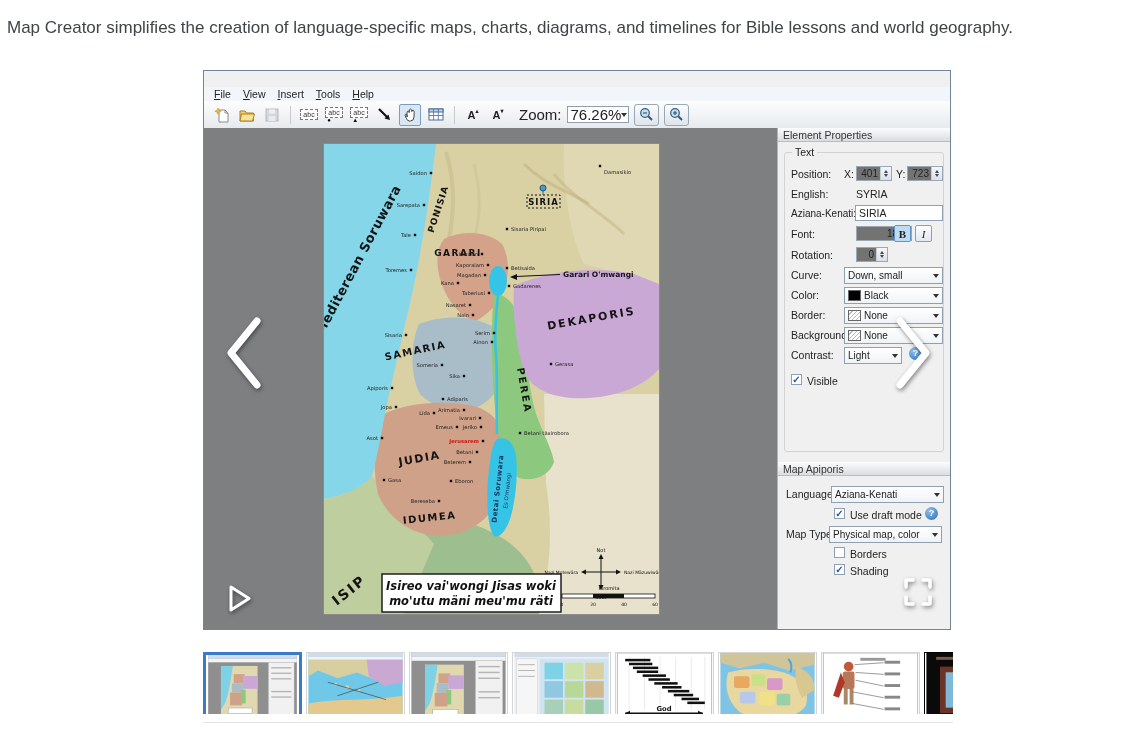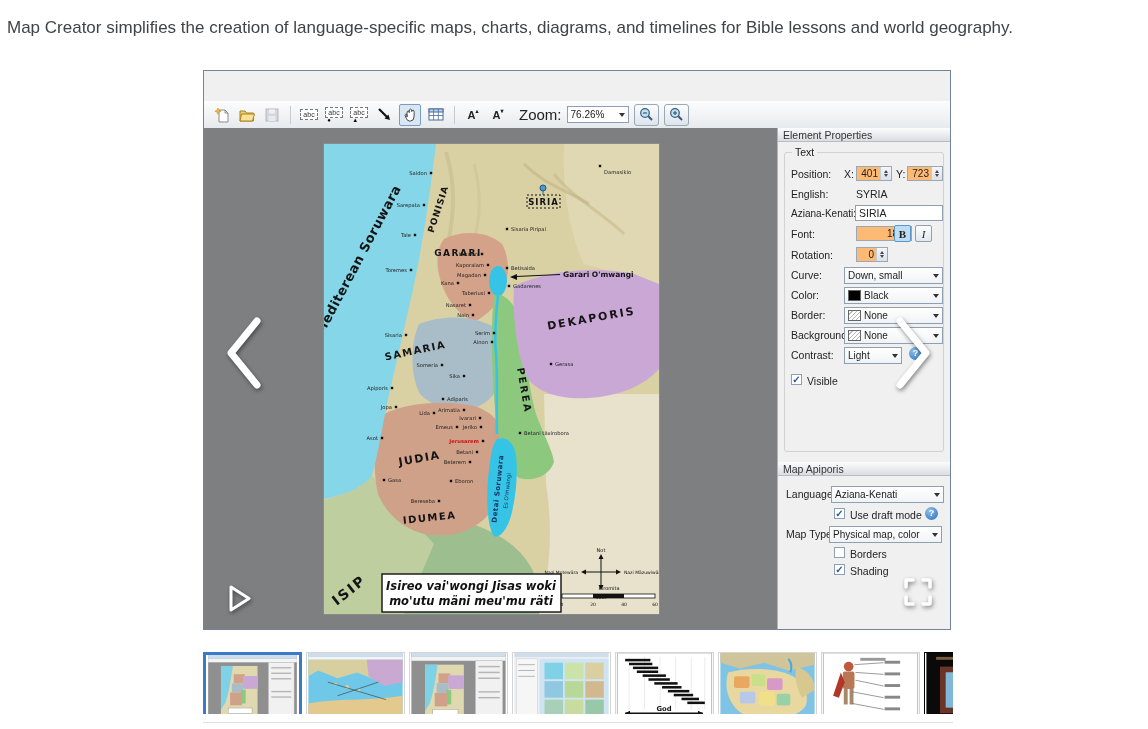--- a/index.html
+++ b/index.html
@@ -31,40 +31,40 @@
   .tbtn{height:20px;min-width:20px;display:flex;align-items:center;justify-content:center;}
   .tsep{width:1px;height:18px;background:#c6cad0;margin:0 3px;}
   .abc-box{font-size:7px;border:1px dashed #777;background:#fff;padding:0 2px;line-height:9px;color:#333;}
   .abc-wrap{display:flex;flex-direction:column;align-items:flex-start;line-height:5px;}
   .abc-mark{font-size:6px;color:#000;margin-left:2px;}
   .tbtn.pressed{border:1px solid #7a9cc0;background:#d9e7f5;border-radius:2px;}
   .fontbtn{font-size:11px;font-weight:bold;color:#222;position:relative;}
   .fontbtn .dir{font-size:6px;position:relative;top:-4px;}
   .zoom-label{font-size:15px;color:#222;margin-left:6px;}
   .zoom-combo{width:62px;height:17px;border:1px solid #8fa0b2;background:#fff;display:flex;
-      align-items:center;justify-content:space-between;padding:0 3px;font-size:10px;color:#222;box-sizing:border-box;}
+      align-items:center;justify-content:space-between;padding:0 3px;font-size:15px;color:#222;box-sizing:border-box;}
   .carat{width:0;height:0;border-left:3.5px solid transparent;border-right:3.5px solid transparent;border-top:4px solid #333;}
   .lens-btn{width:23px;height:20px;border:1px solid #9aa7b5;border-radius:3px;
       background:linear-gradient(#fcfdfe,#dde4ec);display:flex;align-items:center;justify-content:center;}
 
   .content{position:absolute;left:0;top:57px;right:0;bottom:0;}
   .canvas{position:absolute;left:0;top:0;right:173px;bottom:0;background:#7d7f80;}
   .map-wrap{position:absolute;left:119px;top:15px;width:335px;height:470px;border:1px solid #8a8a86;}
 
   
   .side-panel{position:absolute;right:0;top:0;width:173px;bottom:0;background:#f0f0f0;
       border-left:1px solid #b4b4b4;box-sizing:border-box;font-size:10.5px;color:#222;}
   .panel-header{position:absolute;left:0;right:0;height:14px;
       background:linear-gradient(#fbfcfd,#dadde1);border-bottom:1px solid #b8bcc0;
       font-size:10.5px;color:#333;padding:1px 0 0 5px;box-sizing:border-box;}
   .group-box{position:absolute;left:6px;right:6px;border:1px solid #d2d2d2;border-radius:3px;}
   .group-label{position:absolute;left:14px;background:#f0f0f0;padding:0 3px;font-size:10.5px;}
   .plabel{position:absolute;font-size:10.5px;color:#222;}
   .pvalue{position:absolute;font-size:10.5px;color:#222;}
-  .spin{position:absolute;height:15px;border:1px solid #9aa7b5;background:#fdba74;display:flex;box-sizing:border-box;}
+  .spin{position:absolute;height:15px;border:1px solid #9aa7b5;background:#737373;display:flex;box-sizing:border-box;}
   .spin .val{flex:1;font-size:10px;text-align:right;padding:1px 2px 0 0;}
   .spin .arrows{width:10px;border-left:1px solid #c5ccd4;display:flex;flex-direction:column;
       align-items:center;justify-content:center;gap:1px;background:linear-gradient(#f4f6f8,#dbe1e8);}
   .up{width:0;height:0;border-left:2.5px solid transparent;border-right:2.5px solid transparent;border-bottom:3px solid #445;}
   .dn{width:0;height:0;border-left:2.5px solid transparent;border-right:2.5px solid transparent;border-top:3px solid #445;}
   .text-input{position:absolute;height:16px;border:1px solid #8fa0b2;background:#fff;
       font-size:10.5px;padding:1px 3px 0;box-sizing:border-box;}
   .mini-btn{position:absolute;width:17px;height:17px;border:1px solid #8fa0b2;border-radius:2px;
       background:linear-gradient(#fcfdfe,#e2e8ef);text-align:center;line-height:16px;
       font-family:"Liberation Serif",serif;font-size:11px;box-sizing:border-box;}
@@ -92,20 +92,27 @@
   .bottom-divider{position:absolute;left:203px;top:722px;width:750px;height:1px;background:#e2e2e2;}
 </style>
 </head>
 <body>
 
 <div class="page">
   <div class="caption">Map Creator simplifies the creation of language-specific maps, charts, diagrams, and timelines for Bible lessons and world geography.</div>
 
   <div class="app-window">
 
+    <div class="menubar">
+        <div class="menu-item"><u>F</u>ile</div>
+        <div class="menu-item"><u>V</u>iew</div>
+        <div class="menu-item"><u>I</u>nsert</div>
+        <div class="menu-item"><u>T</u>ools</div>
+        <div class="menu-item"><u>H</u>elp</div>
+      </div>
 
     <div class="toolbar">
       <div class="tbtn">
         <svg width="16" height="16" viewBox="0 0 16 16">
           <path d="M5,3 h6 l3,3 v9 h-9 z" fill="#fff" stroke="#8a8a8a"></path>
           <path d="M11,3 v3 h3" fill="none" stroke="#8a8a8a"></path>
           <path d="M4,1 l1,2.2 2.2,1 -2.2,1 -1,2.2 -1,-2.2 -2.2,-1 2.2,-1 z" fill="#f2b63c" stroke="#c78a20" stroke-width=".5"></path>
         </svg>
       </div>
       <div class="tbtn">

